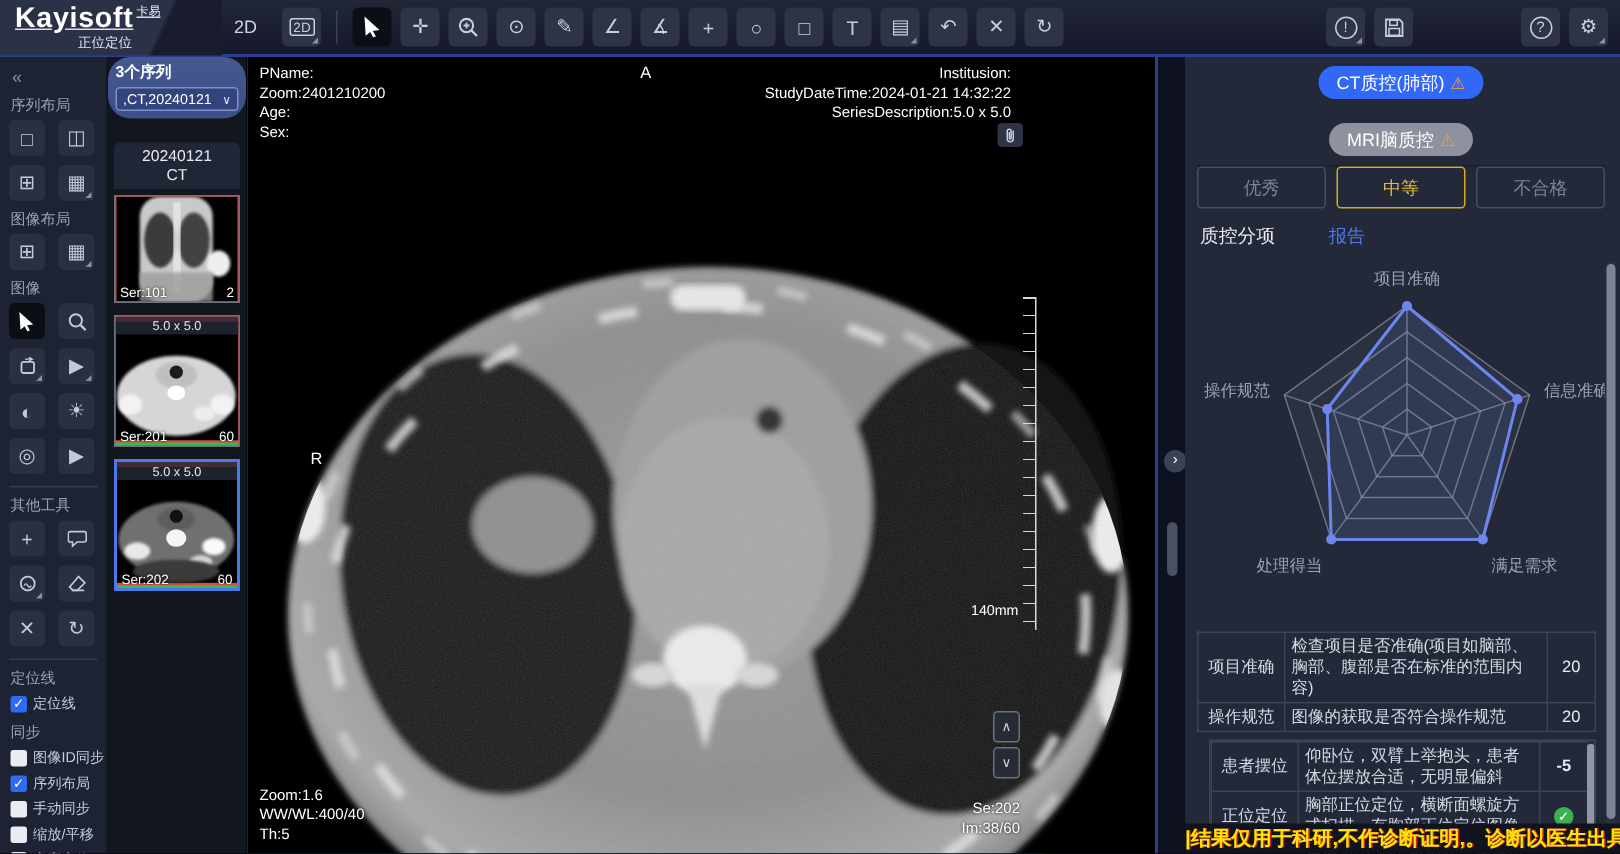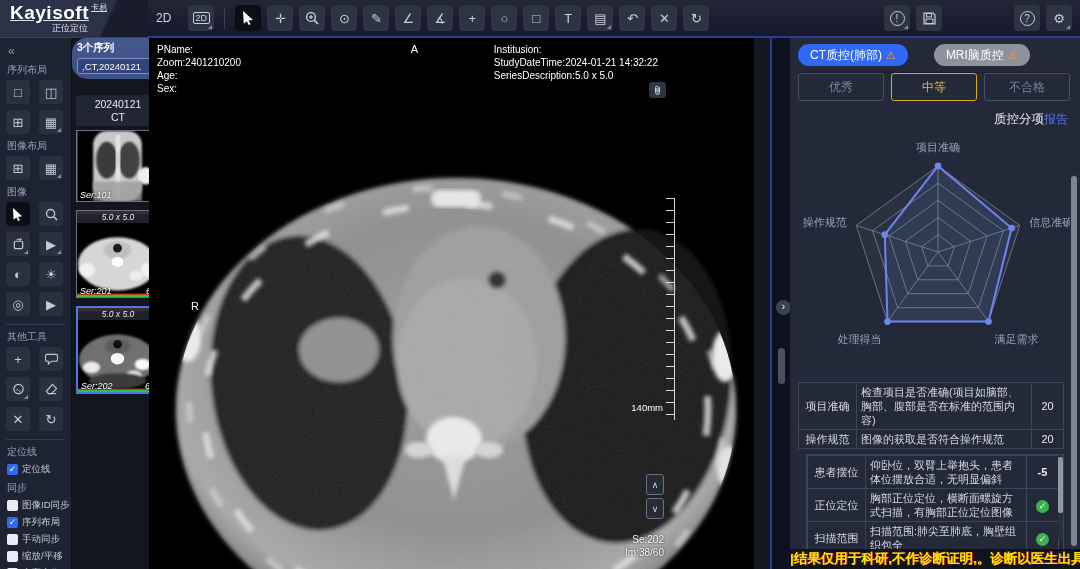--- a/index.html
+++ b/index.html
@@ -55,38 +55,38 @@
   .series-head { background:linear-gradient(180deg,#46598f,#3c4f86); padding:3px 5px 5px;border-radius:15px; }
   .series-count { font-size:10.5px; color:#fff; font-weight:bold; margin-bottom:3px; }
   .series-select { display:flex; align-items:center; justify-content:space-between;
     background:#33447c; border:1px solid #7b8fc9; border-radius:3px; padding:1px 4px;
     font-size:9.5px; color:#fff; height:16px; }
   .series-select .chev { font-size:8px; color:#dfe4f2; }
   .group-label { background:#202635; border-radius:4px 4px 0 0; margin:16px 4px 0;
     text-align:center; padding:3px 0 2px; }
   .group-label div { font-size:10.5px; color:#e8eaf2; line-height:13px; }
   .thumb-card { position:relative; margin:4px 4px 8px; border:1px solid #6a7280;
-    background:#c2410c; height:72px; overflow:hidden;font-style:italic; }
+    background:#ef4444; height:72px; overflow:hidden; }
   .thumb-card.tall { height:88px; }
   .thumb-card.selected { border:2px solid #4d78e8; }
   .thumb-title { position:absolute; left:0; right:0; top:0; text-align:center;
     font-size:8.5px; color:#e8eaf0; background:rgba(35,40,52,0.85); padding:1px 0; }
   .thumb-foot { position:absolute; left:0; right:0; bottom:0; display:flex;
     justify-content:space-between; padding:0 3px 1px; font-size:9px; color:#fff;
     text-shadow:0 0 2px #000; }
   .thumb-bar { position:absolute; left:0; right:0; bottom:0; height:2px; background:#2fbf4e; }
   .thumb-card svg { width:100%; height:100%; display:block; }
 
   
-  #viewer { position:absolute; left:149px; top:38px; width:531px; height:531px; background:#0369a1; }
+  #viewer { position:absolute; left:165px; top:38px; width:531px; height:531px; background:#0369a1; }
   #ctsvg { position:absolute; left:0; top:0; width:605px; height:531px; }
   .ov { position:absolute; font-size:10px; line-height:13px; color:#ffffff; text-shadow:0 0 2px #000; }
   .ov-tl { left:8px; top:5px; }
   .ov-a  { top:5px; left:50%; transform:translateX(-50%); font-size:11px; }
-  .ov-tr { right:22px; top:5px; }
+  .ov-tr { right:22px; top:5px; text-align:right; }
   .ov-r  { left:42px; top:262px; font-size:11px; }
   .ov-bl { left:8px; bottom:6px; }
   .ov-br { right:16px; bottom:10px; text-align:right; }
   .clip-btn { position:absolute; right:14px; top:44px; width:17px; height:16px;
     background:#2e3443; border-radius:3px; display:flex; align-items:center; justify-content:center; }
   .ruler { position:absolute; right:5px; top:160px; width:9px; height:222px;
     border-right:1px solid #d5dae2;
     background:repeating-linear-gradient(to bottom,#d5dae2 0 1px,transparent 1px 12px); }
   .ruler-label { position:absolute; right:17px; top:364px; font-size:9.5px; color:#fff; }
   .scrollbtns { position:absolute; right:16px; top:436px; display:flex; flex-direction:column; gap:3px; }
@@ -97,33 +97,33 @@
   #divider { position:absolute; left:770px; top:38px; width:20px; height:531px;
     background:#0e1220; border-left:2px solid #2c3e92; }
   .expand-btn { position:absolute; left:4px; top:262px; width:15px; height:15px; border-radius:50%;
     background:#3b4254; color:#fff; font-size:10px; line-height:14px; text-align:center; }
   .div-thumb { position:absolute; left:6px; top:310px; width:7px; height:36px;
     border-radius:4px; background:#4a505f; }
 
   
   #qcpanel { position:absolute; left:790px; top:38px; width:290px; height:531px;
     background:#232938; padding:6px 10px 0 8px; overflow:hidden; }
-  .tabs { display:flex; gap:26px; align-items:center; padding-bottom:6px; border-bottom:1px solid #1a1f2b; }
+  .tabs { display:flex; gap:16px; align-items:center; padding-bottom:6px; border-bottom:1px solid #1a1f2b;flex-direction:column; }
   .tab { height:22px; border-radius:11px; padding:0 12px; display:flex; align-items:center; gap:4px;
     font-size:12px; color:#fff; }
   .tab.active { background:#3168f6; }
   .tab.inactive { background:#8d929e; }
   .warn { color:#ff9e2c; font-size:11px; }
   .score-row { margin:9px 0 8px 2px; font-size:12px; color:#e6e9f0; }
   .score-val { color:#ff9d2b; font-weight:bold; }
   .grade-row { display:flex; gap:7px; margin-bottom:10px; }
   .grade { flex:1; height:28px; border:1px solid #474e60; border-radius:3px;
     display:flex; align-items:center; justify-content:center; font-size:12px; color:#7c8496; }
   .grade.active { border-color:#d8a827; color:#e9ba3c; }
-  .sec-row { display:flex; justify-content:flex-end; align-items:center; margin:6px 2px 0; }
+  .sec-row { display:flex; justify-content:flex-start; align-items:center; margin:6px 2px 0;gap:36px; }
   .sec-title { font-size:12.5px; color:#e8ebf2; }
   .report-link { font-size:12px; color:#4d7bf0; }
   #radar-wrap { width:272px; height:248px; margin-top:2px; }
   .qc-scrollbar { position:absolute; right:3px; top:136px; width:6px; height:392px;
     background:#2a3040; border-radius:3px; }
   .qc-scrollbar .thumb { position:absolute; left:0; top:2px; width:6px; height:370px;
     border-radius:3px; background:#7d8494; }
 
   table.qc { width:266px; border-collapse:collapse; font-size:11px; color:#d5dae4; }
   table.qc td { border:1px solid #3d4457; padding:2px 4px; line-height:14px; vertical-align:middle; }
@@ -506,20 +506,25 @@
     <div class="ruler"></div>
     <div class="ruler-label">140mm</div>
     <div class="scrollbtns">
       <div class="sc">
           <span>∧</span>
         </div>
       <div class="sc">
           <span>∨</span>
         </div>
     </div>
+    <div class="ov ov-bl">
+      <div>Zoom:1.6</div>
+      <div>WW/WL:400/40</div>
+      <div>Th:5</div>
+    </div>
     <div class="ov ov-br">
       <div>Se:202</div>
       <div>Im:38/60</div>
     </div>
   </div>
 
   <div id="divider">
     <div class="expand-btn"><span>›</span></div>
     <div class="div-thumb"></div>
   </div>

